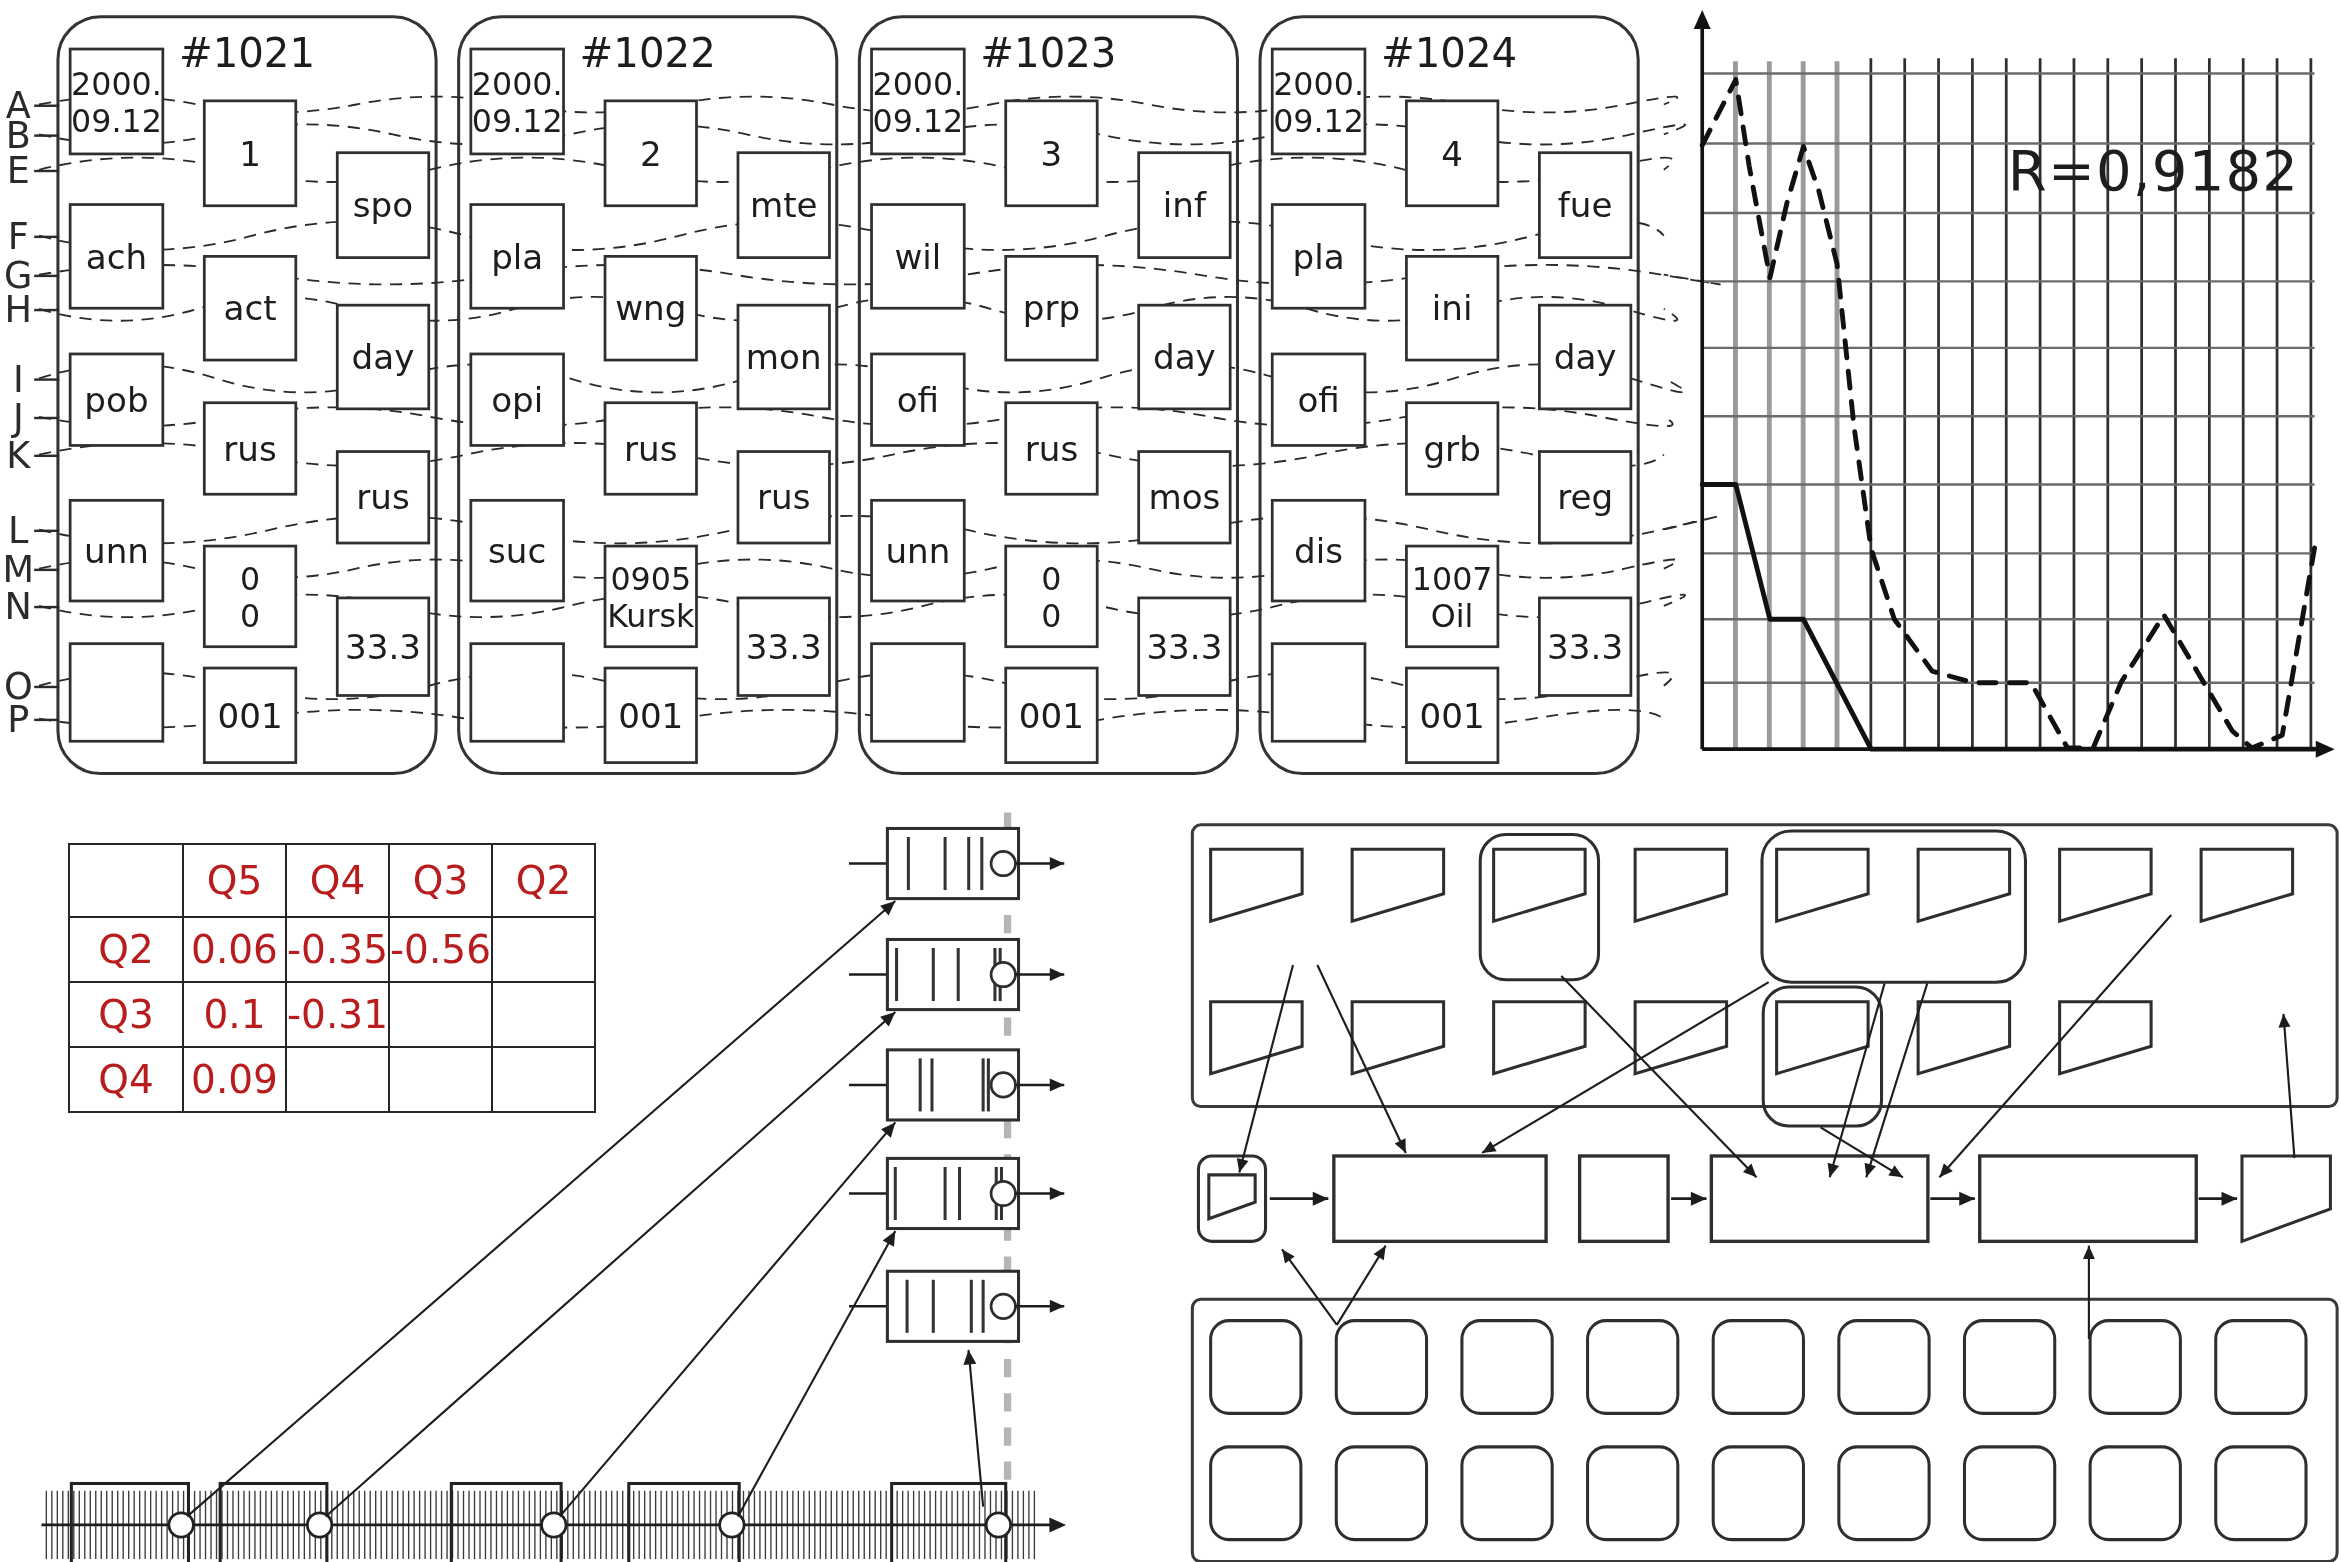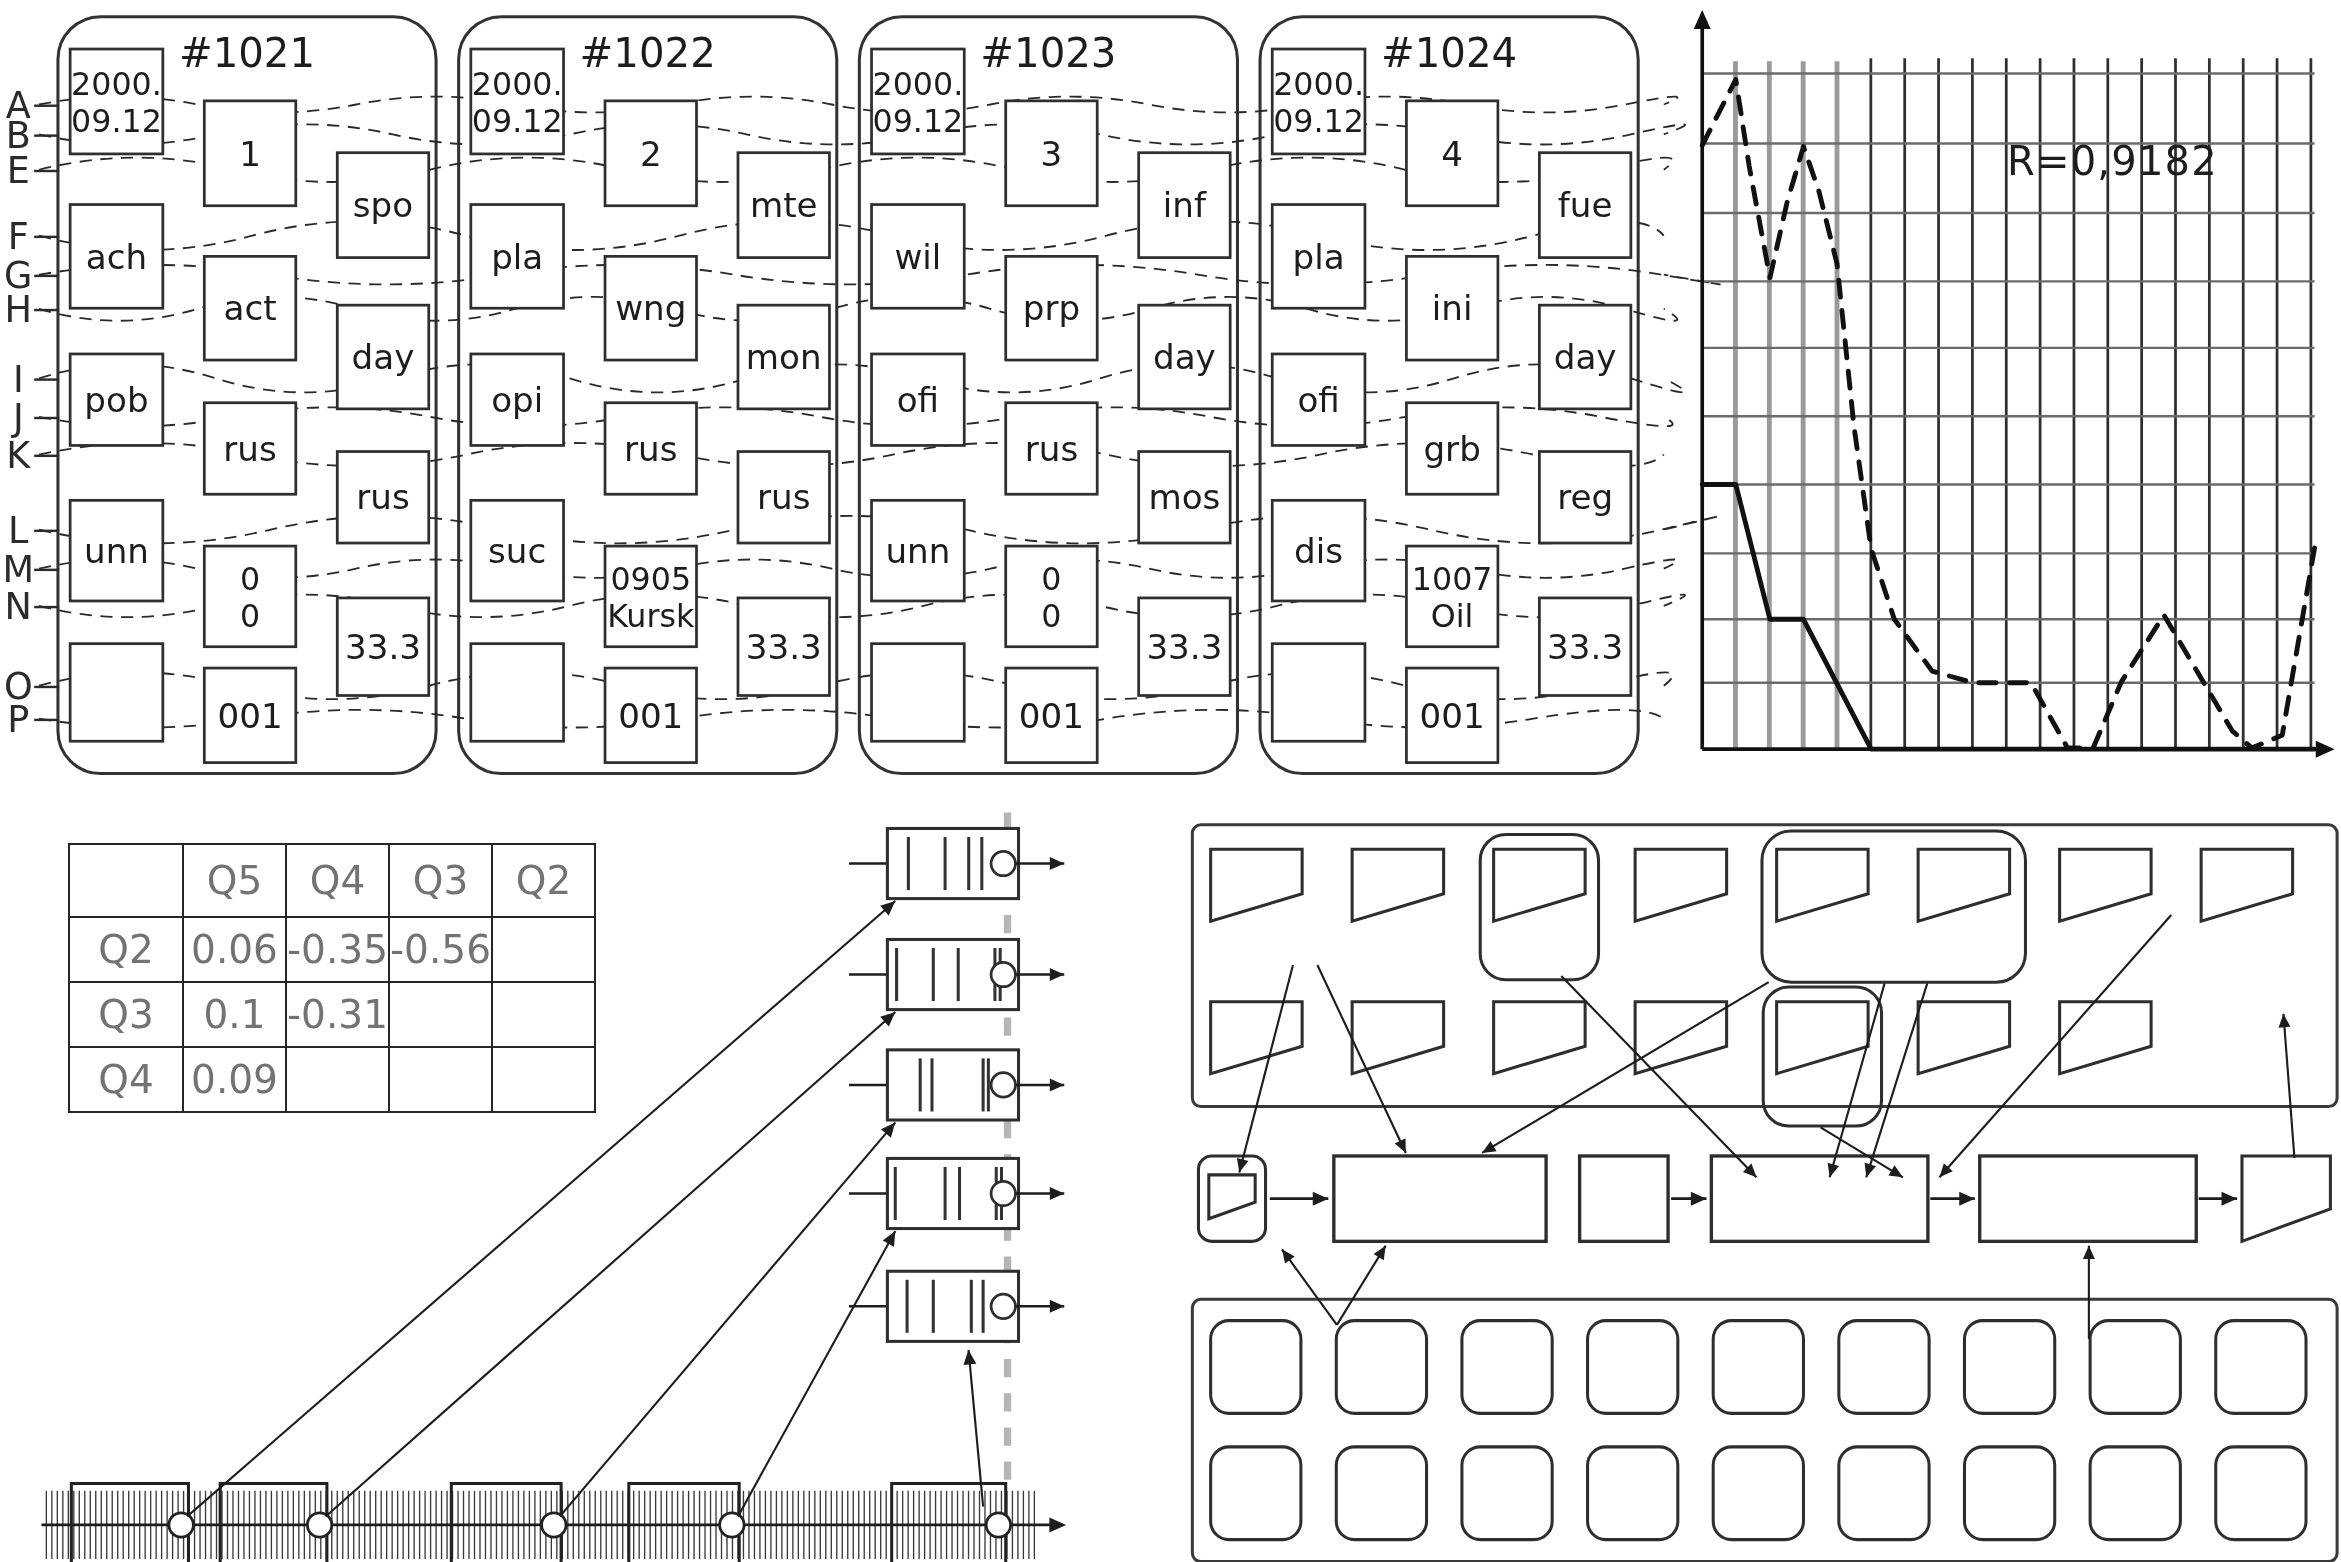--- a/index.html
+++ b/index.html
@@ -1,22 +1,22 @@
 <!DOCTYPE html>
 <html style="font-size:9.8px"><head>
 <meta charset="utf-8">
 <style>
   html,body{margin:0;padding:0;background:#ffffff}
   .stage{position:relative;width:2342px;height:1563px;background:#fff;
          font-family:"DejaVu Sans","Liberation Sans",sans-serif;overflow:hidden}
   .stage svg{position:absolute;left:0;top:0}
-  .r-label{position:absolute;left:2007px;top:138px;width:293px;text-align:left;
-           font-size:40px;color:#1d1d1d;letter-spacing:1.2px}
+  .r-label{position:absolute;left:2007px;top:138px;width:293px;text-align:center;
+           font-size:56px;color:#1d1d1d;letter-spacing:1.2px}
   table.corr{position:absolute;left:68px;top:843px;border-collapse:collapse;
-             font-size:39px;color:#737373;table-layout:fixed}
+             font-size:39px;color:#b91c1c;table-layout:fixed}
   table.corr td{border:2.4px solid #262626;text-align:center;padding:0;height:63px;overflow:hidden}
   table.corr tr.hdr td{height:71px}
   table.corr td.c0{width:112px}
   table.corr td.cv{width:101px}
 </style>
 </head>
 <body>
 
 <div class="stage">
   <svg id="scene" width="2342" height="1563" viewBox="0 0 3840 2562">

